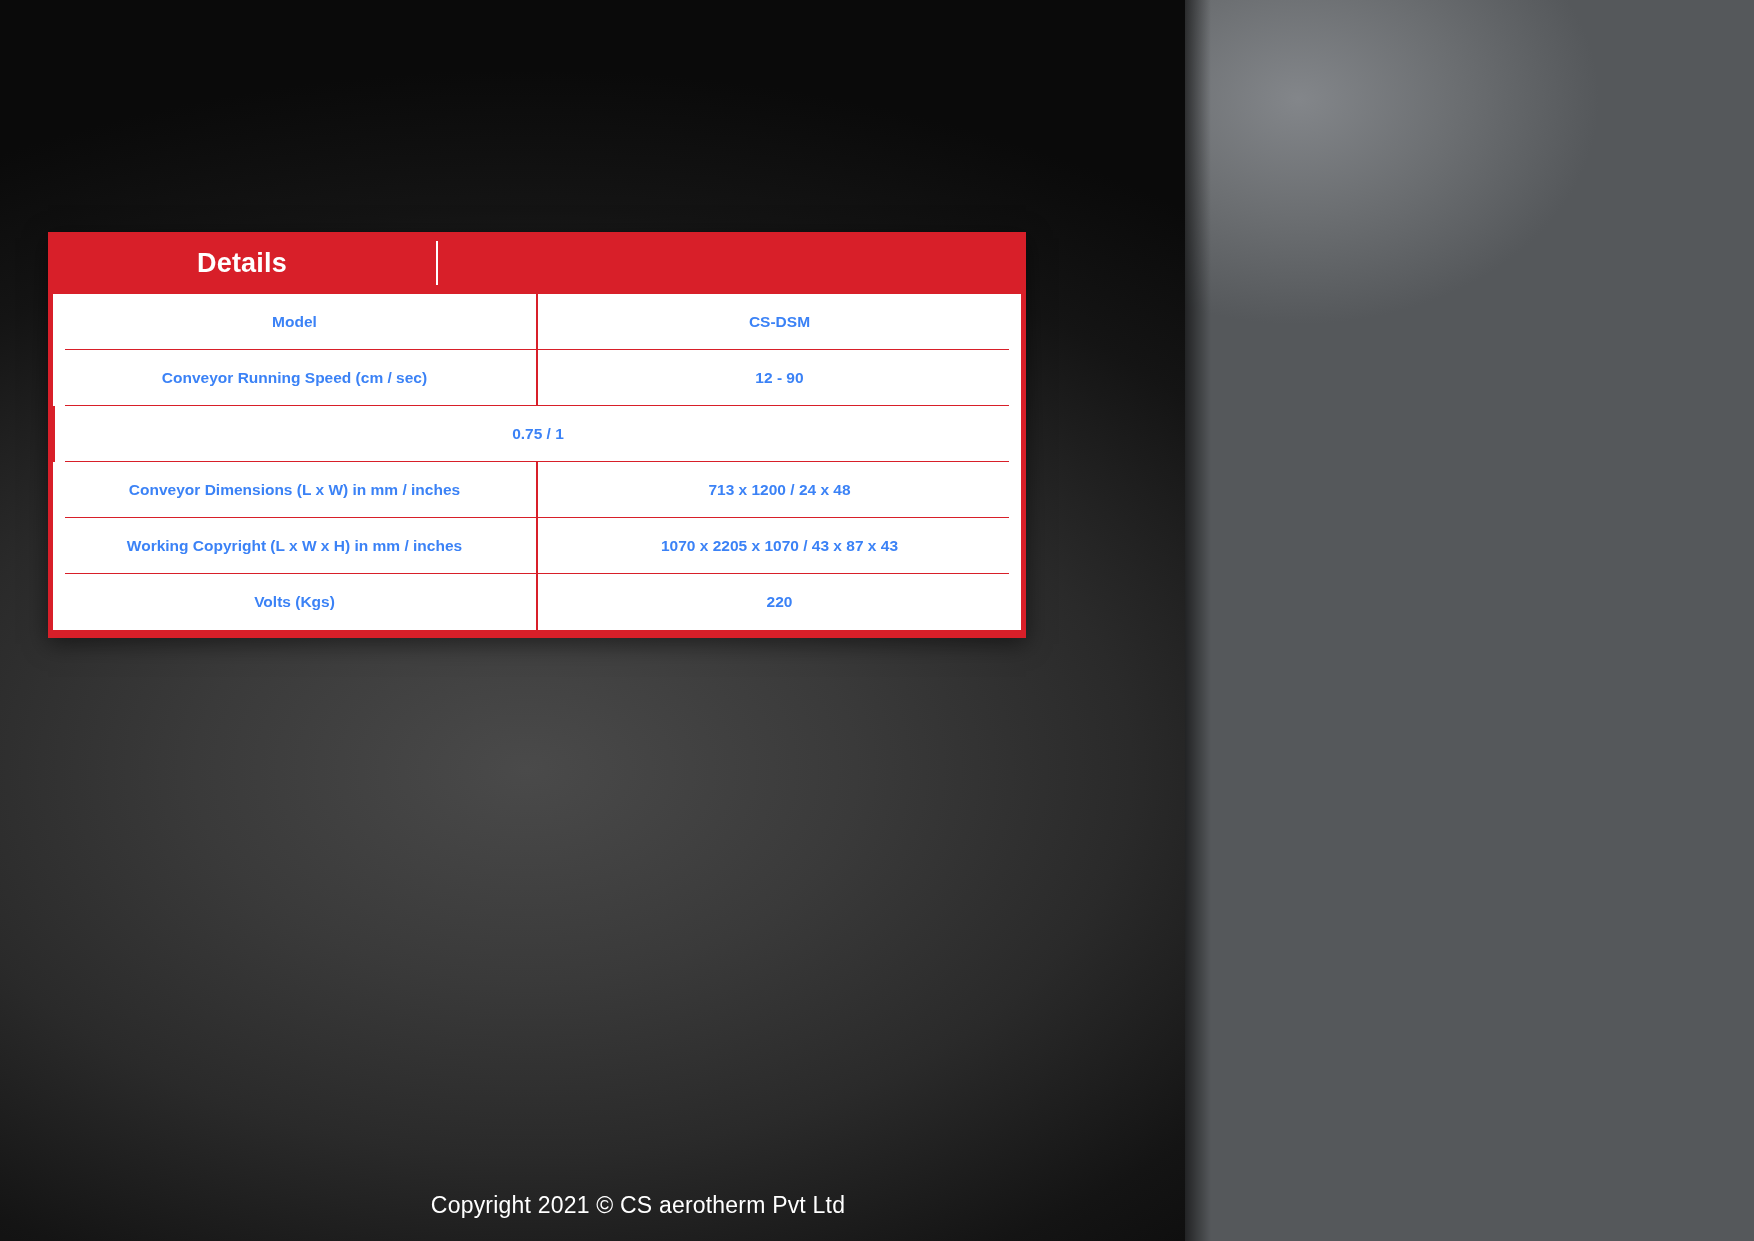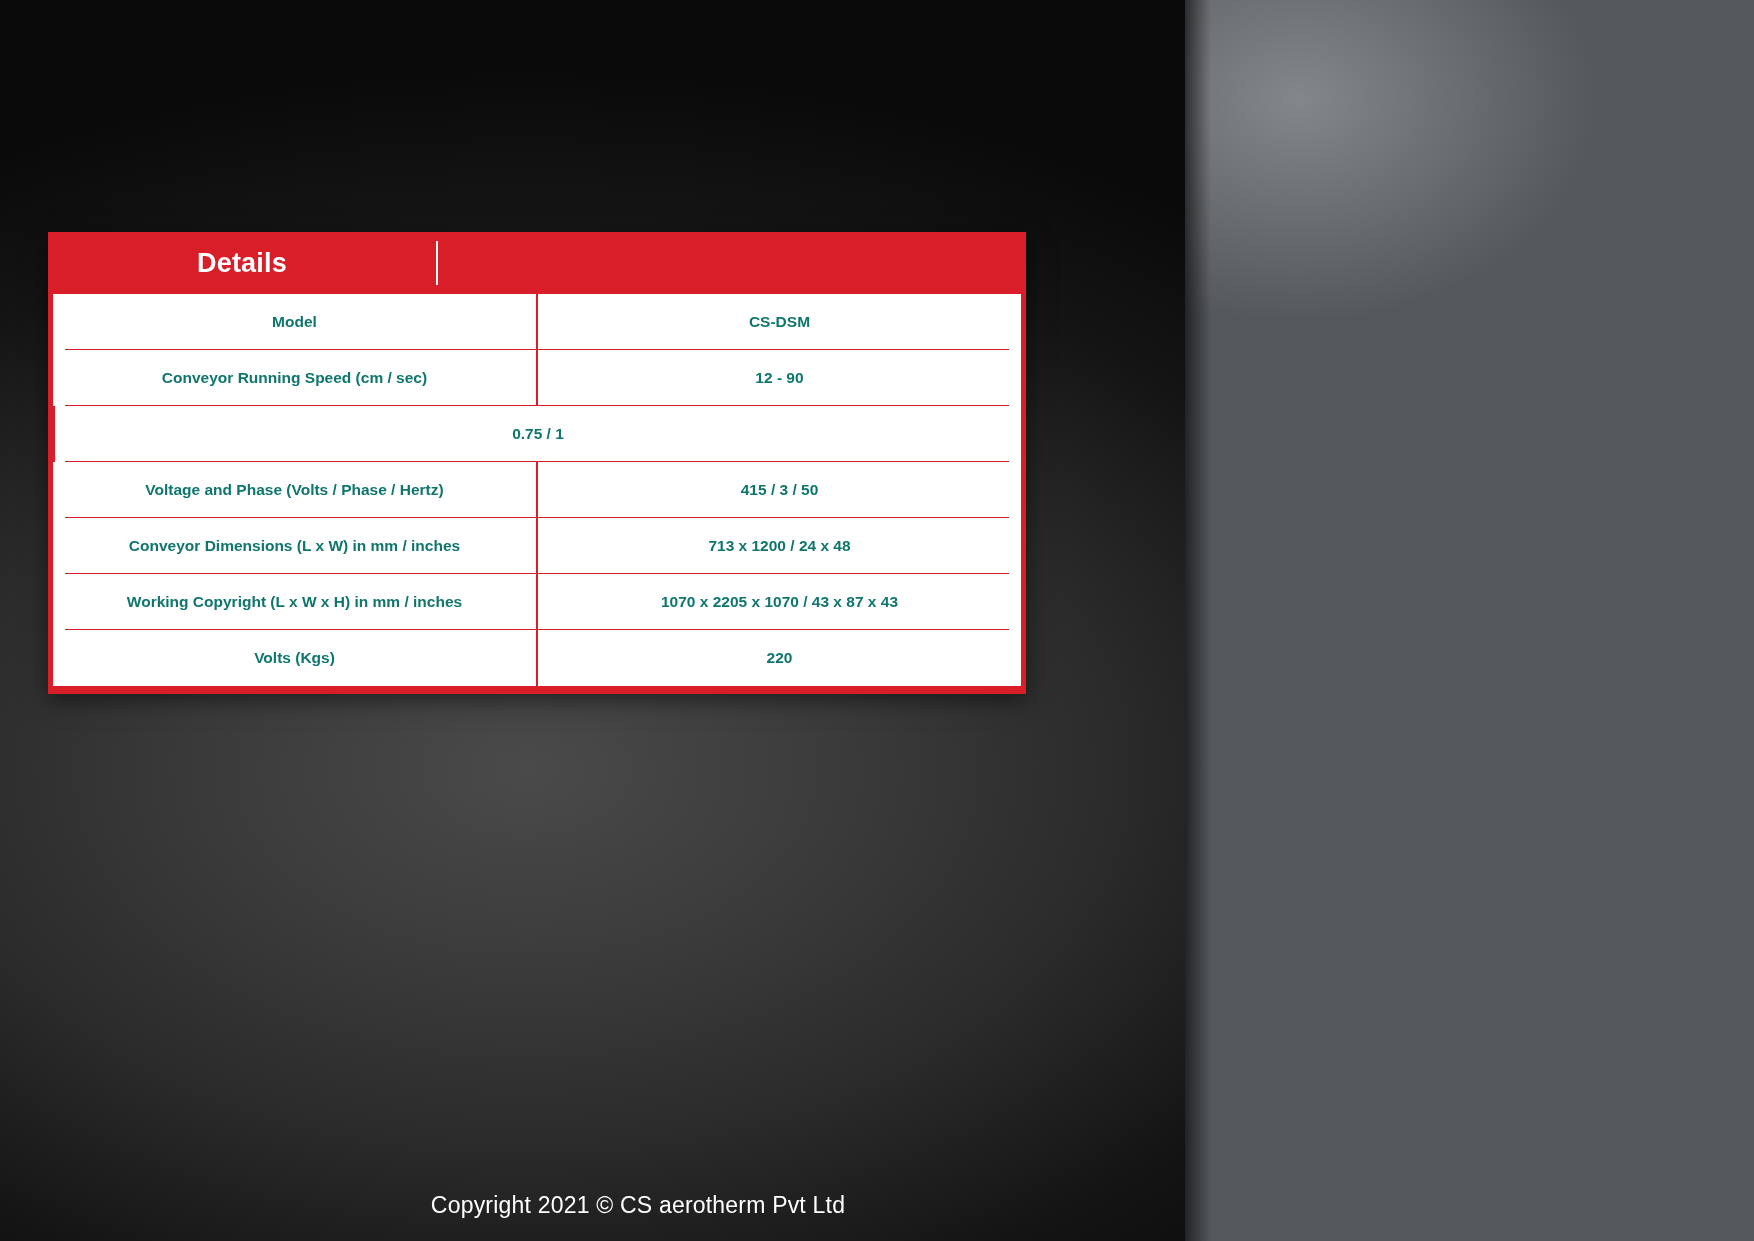--- a/index.html
+++ b/index.html
@@ -88,21 +88,21 @@
     align-items: stretch;
     height: 56px;
     position: relative;
   }
   .spec-row .cell {
     display: flex;
     align-items: center;
     justify-content: center;
     font-size: 15.5px;
     font-weight: 700;
-    color: #0f766e;
+    color: #3b82f6;
     text-align: center;
     padding: 0 14px;
     box-sizing: border-box;
     border-radius: 18px;
   }
   .spec-row .col-a { width: 483px; }
   .v-sep {
     width: 2px;
     background: #d81f29;
   }
@@ -161,26 +161,20 @@
         <div class="cell col-b">12 - 90</div>
         <div class="row-underline"></div>
       </div>
 
       <div class="spec-row">
         <div class="v-sep"></div>
         <div class="cell col-b">0.75 / 1</div>
         <div class="row-underline"></div>
       </div>
 
-      <div class="spec-row">
-        <div class="cell col-a">Voltage and Phase (Volts / Phase / Hertz)</div>
-        <div class="v-sep"></div>
-        <div class="cell col-b">415 / 3 / 50</div>
-        <div class="row-underline"></div>
-      </div>
 
       <div class="spec-row">
         <div class="cell col-a">Conveyor Dimensions (L x W) in mm / inches</div>
         <div class="v-sep"></div>
         <div class="cell col-b">713 x 1200 / 24 x 48</div>
         <div class="row-underline"></div>
       </div>
 
       <div class="spec-row">
         <div class="cell col-a">Working Copyright (L x W x H) in mm / inches</div>

